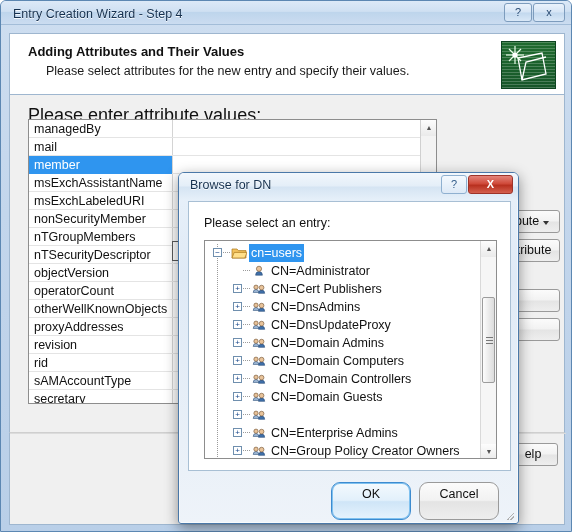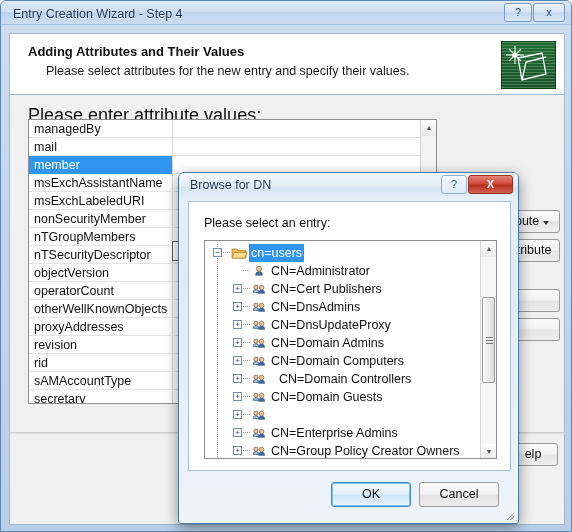--- a/index.html
+++ b/index.html
@@ -385,23 +385,23 @@
   .tlabel { position: absolute; top: 0; }
   .tlabel.sel {
     background: #2f95ef;
     color: #ffffff;
     padding: 0 2px;
     margin-left: -2px;
   }
 
   .dn-footer-btn {
     position: absolute;
-    height: 25px;
+    height: 38px;
     width: 80px;
-    border-radius: 3px;
+    border-radius: 9px;
     font-size: 12.5px;
     line-height: 23px;
     text-align: center;
     cursor: default;
     color: #111;
   }
   .ok-btn {
     left: 152px; top: 309px;
     border: 1px solid #3c8bd0;
     background: linear-gradient(to bottom,#f4fafe 0%,#e2f0fb 48%,#cfe5f7 52%,#e6f3fd 100%);

